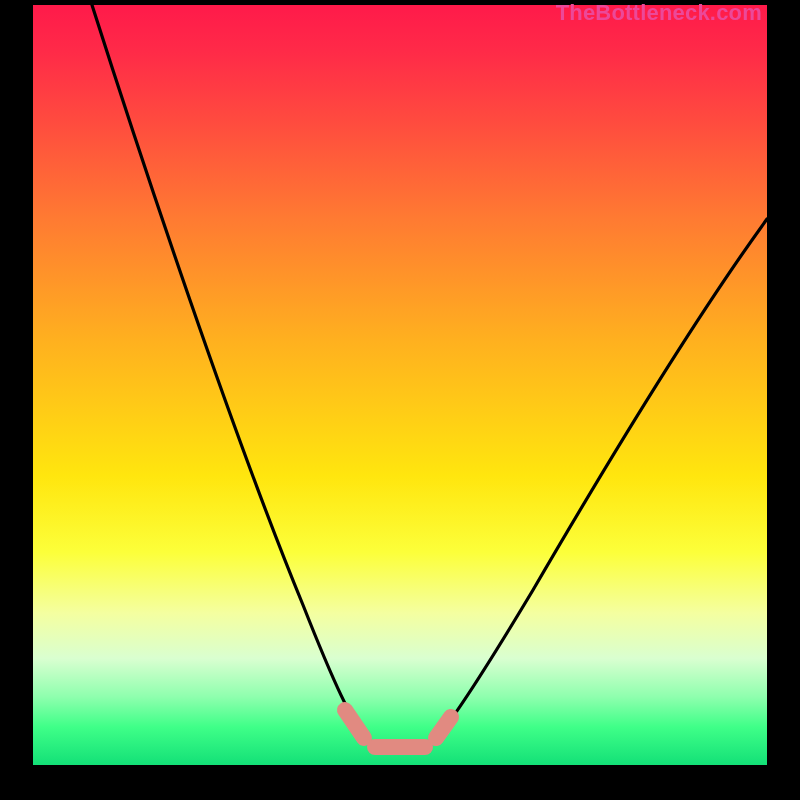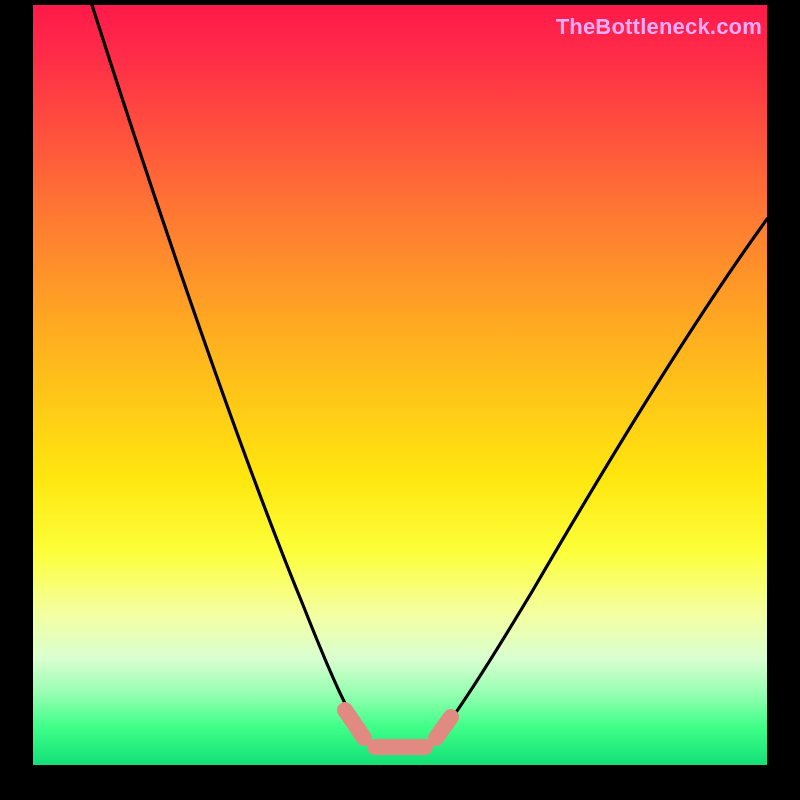--- a/index.html
+++ b/index.html
@@ -30,25 +30,25 @@
       #fcff3a 72%,
       #f4ffa0 80%,
       #d9ffd0 86%,
       #8fffae 91%,
       #3fff88 95%,
       #13e077 100%
     );
   }
   .attrib {
     position: absolute;
-    top: 14px; right: 38px;
+    top: 0; right: 38px;
     font-family: Arial, Helvetica, sans-serif;
     font-size: 22px;
     font-weight: 600;
-    color: #f0abfc;
+    color: #ec4899;
     letter-spacing: 0.2px;
   }
   svg.curve {
     position: absolute;
     inset: 0;
   }
 </style>
 </head>
 <body>
 

